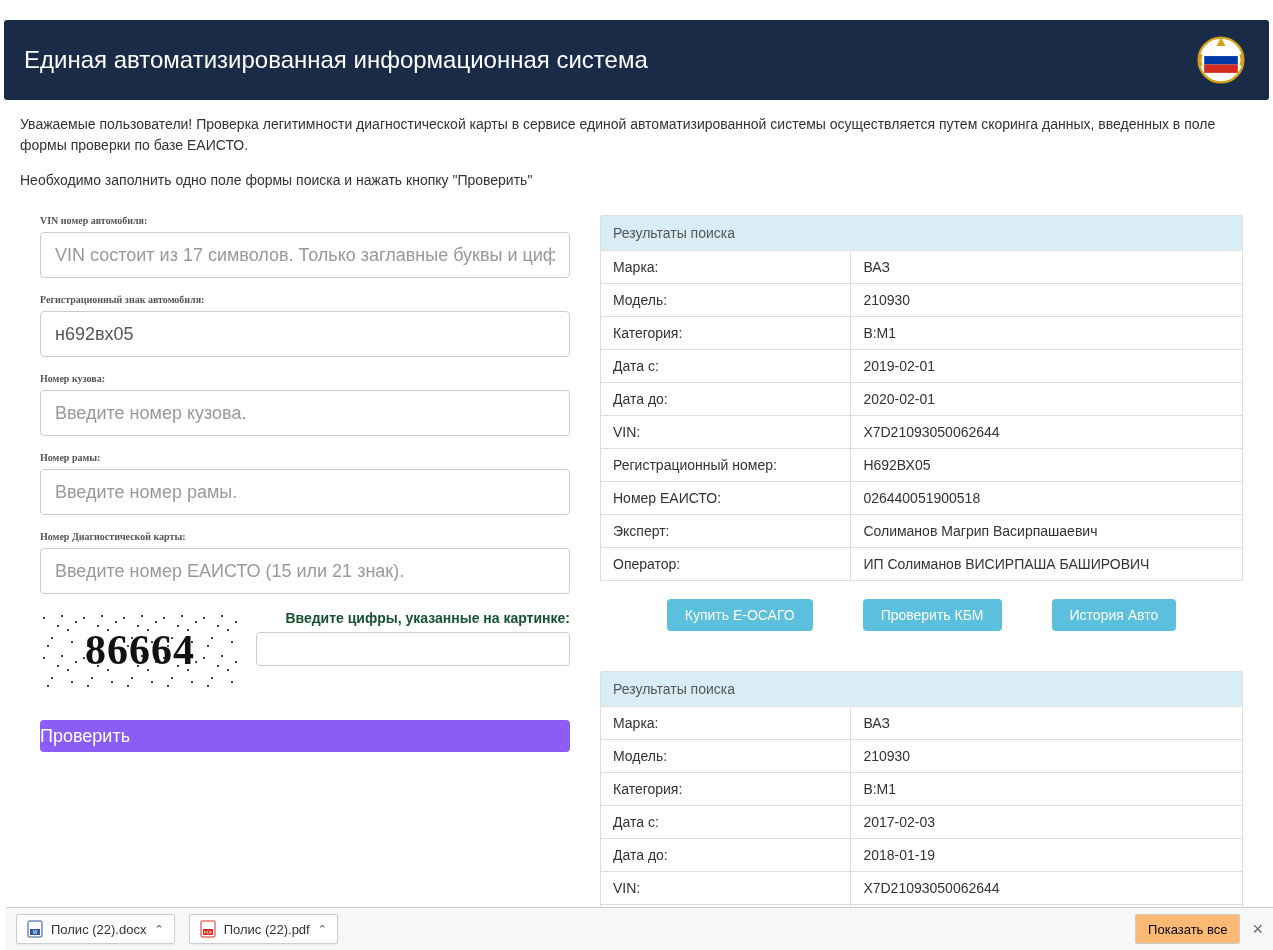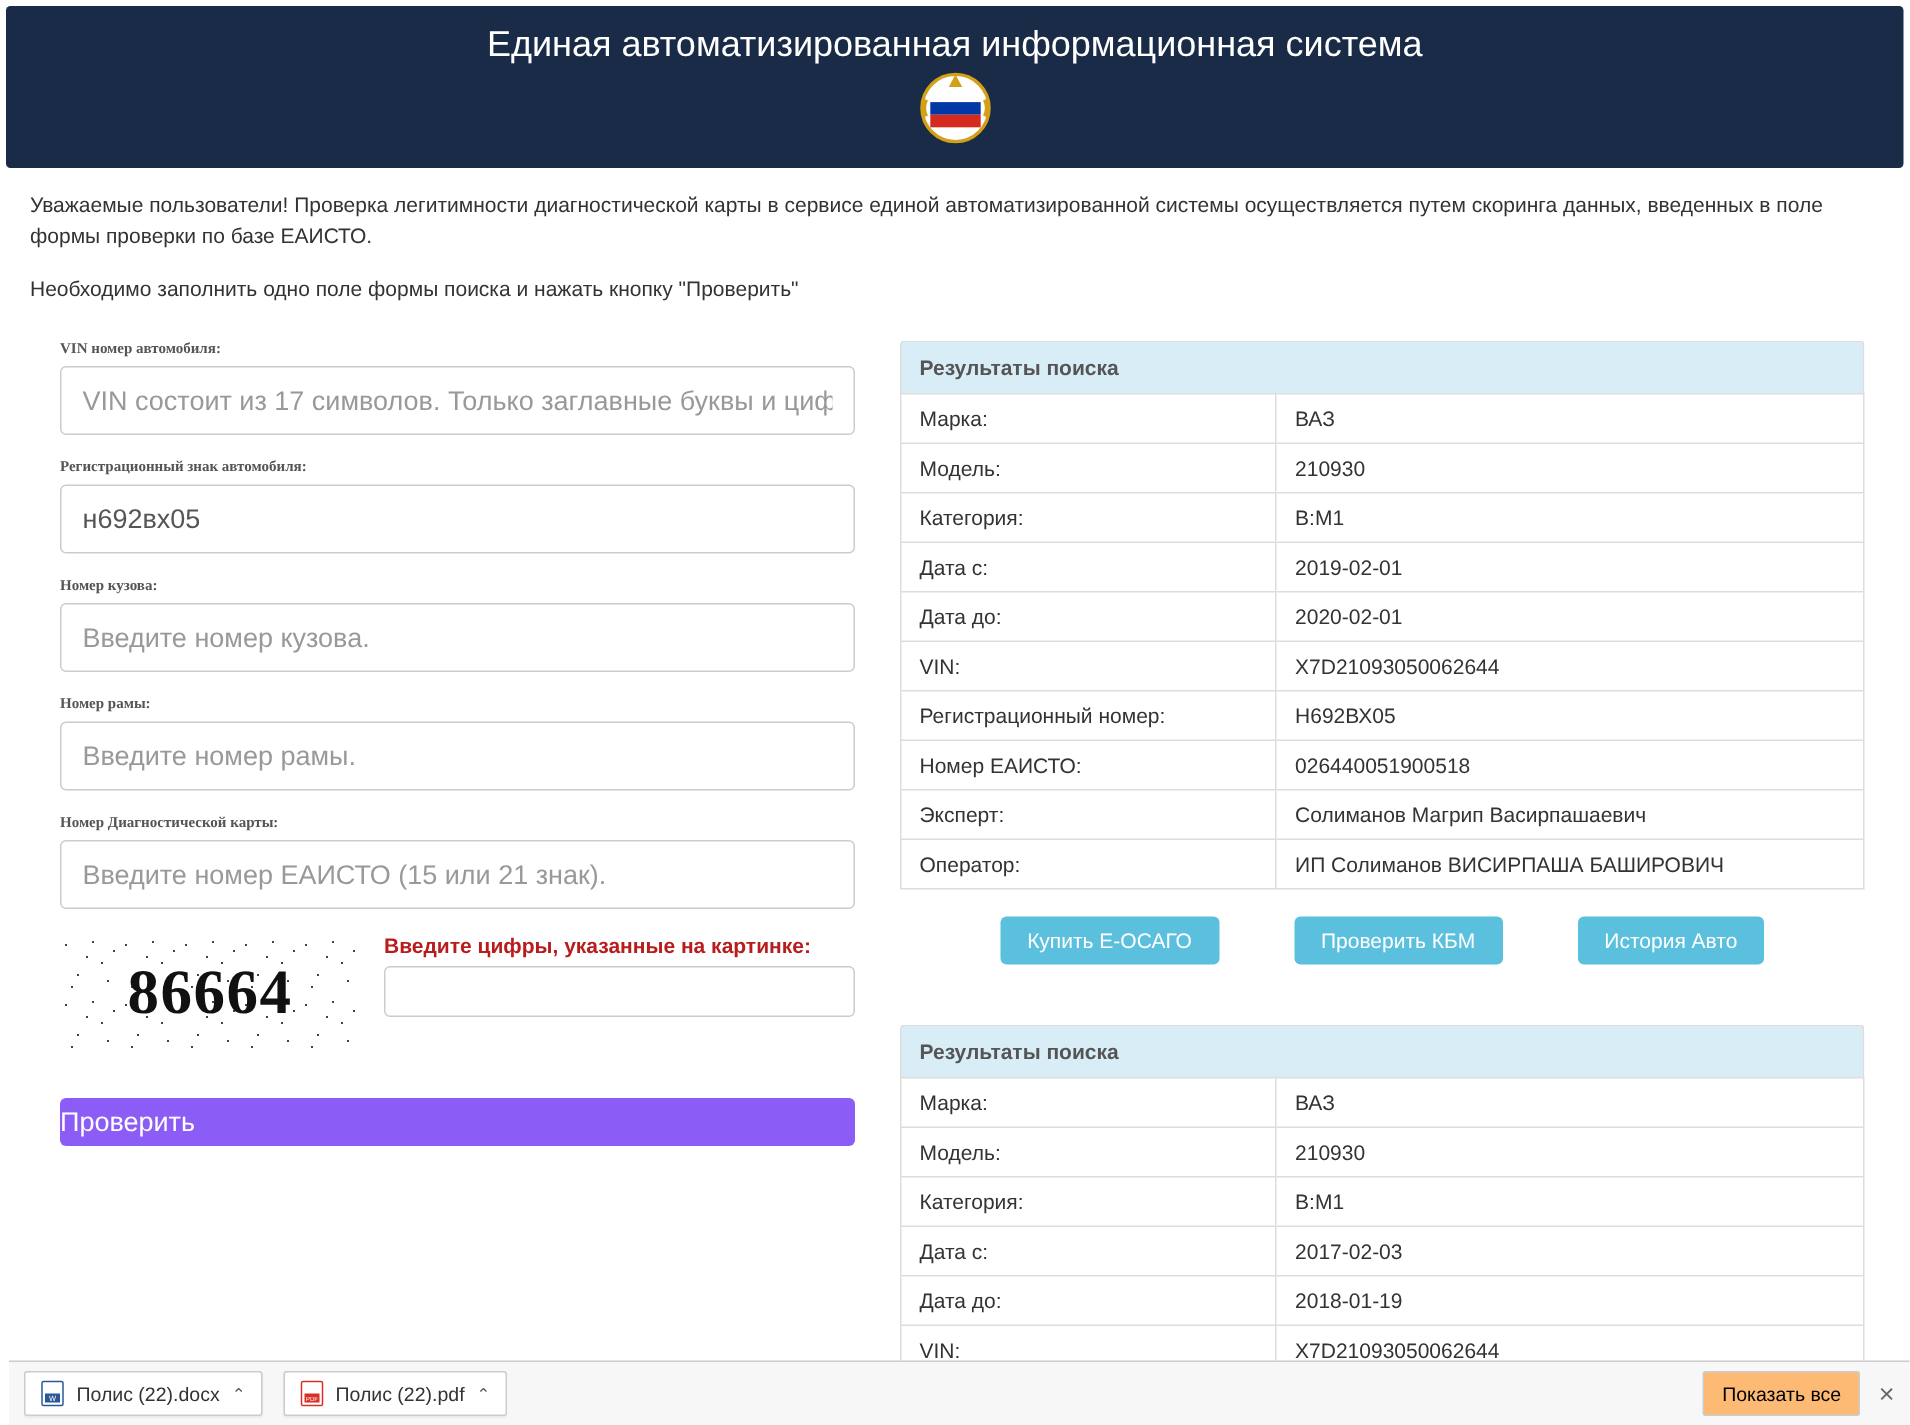--- a/index.html
+++ b/index.html
@@ -18,23 +18,22 @@
   overflow-y: scroll;
   overflow-x: hidden;
 }
 .header-bar {
   background: #1a2b47;
   color: #fff;
   padding: 12px 20px;
   display: flex;
   align-items: center;
   justify-content: space-between;
-  margin: 4px 4px 14px 4px;
+  margin: 20px 4px 14px 4px;
   border-radius: 3px;
-  flex-direction: column;
 }
 .header-bar h1 {
   font-size: 24px;
   font-weight: 400;
 }
 .emblem {
   width: 56px;
   height: 56px;
   position: relative;
 }
@@ -92,23 +91,24 @@
     radial-gradient(circle at 90% 30%, #444 1px, transparent 1px),
     radial-gradient(circle at 20% 90%, #444 1px, transparent 1px),
     radial-gradient(circle at 70% 50%, #444 1px, transparent 1px),
     radial-gradient(circle at 45% 40%, #444 1px, transparent 1px);
   background-size: 40px 40px;
 }
 .captcha-right { flex: 1; }
 .captcha-right label {
   display: block;
   font-weight: 700;
-  color: #b91c1c;
+  color: #14532d;
   margin-bottom: 6px;
   font-size: 14px;
+  text-align: right;
 }
 .captcha-right input {
   width: 100%;
   height: 34px;
   border: 1px solid #ccc;
   border-radius: 4px;
   padding: 0 10px;
 }
 .btn {
   display: inline-block;
@@ -129,21 +129,21 @@
   background: #5bc0de;
   padding: 8px 18px;
   font-size: 14px;
 }
 .result-block { margin-bottom: 40px; }
 .result-header {
   background: #d9edf7;
   border: 1px solid #ddd;
   border-bottom: none;
   padding: 9px 12px;
-  font-weight: 700;
+  font-weight: 400;
   color: #555;
   border-radius: 3px 3px 0 0;
 }
 .result-table {
   width: 100%;
   border-collapse: collapse;
 }
 .result-table td {
   border: 1px solid #ddd;
   padding: 8px 12px;

